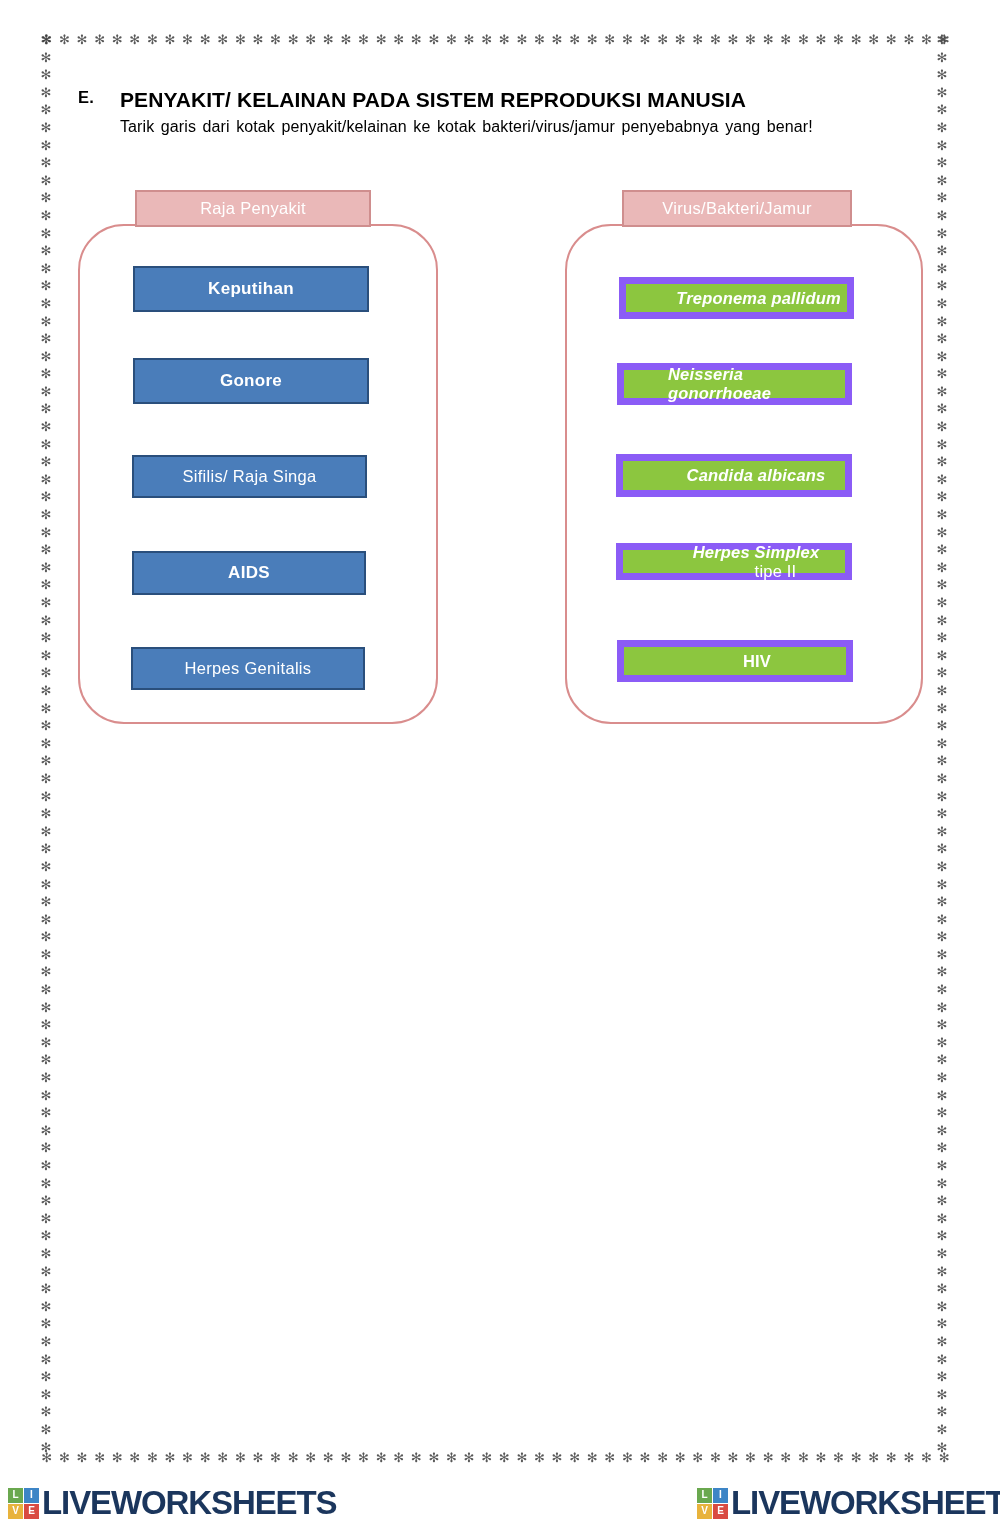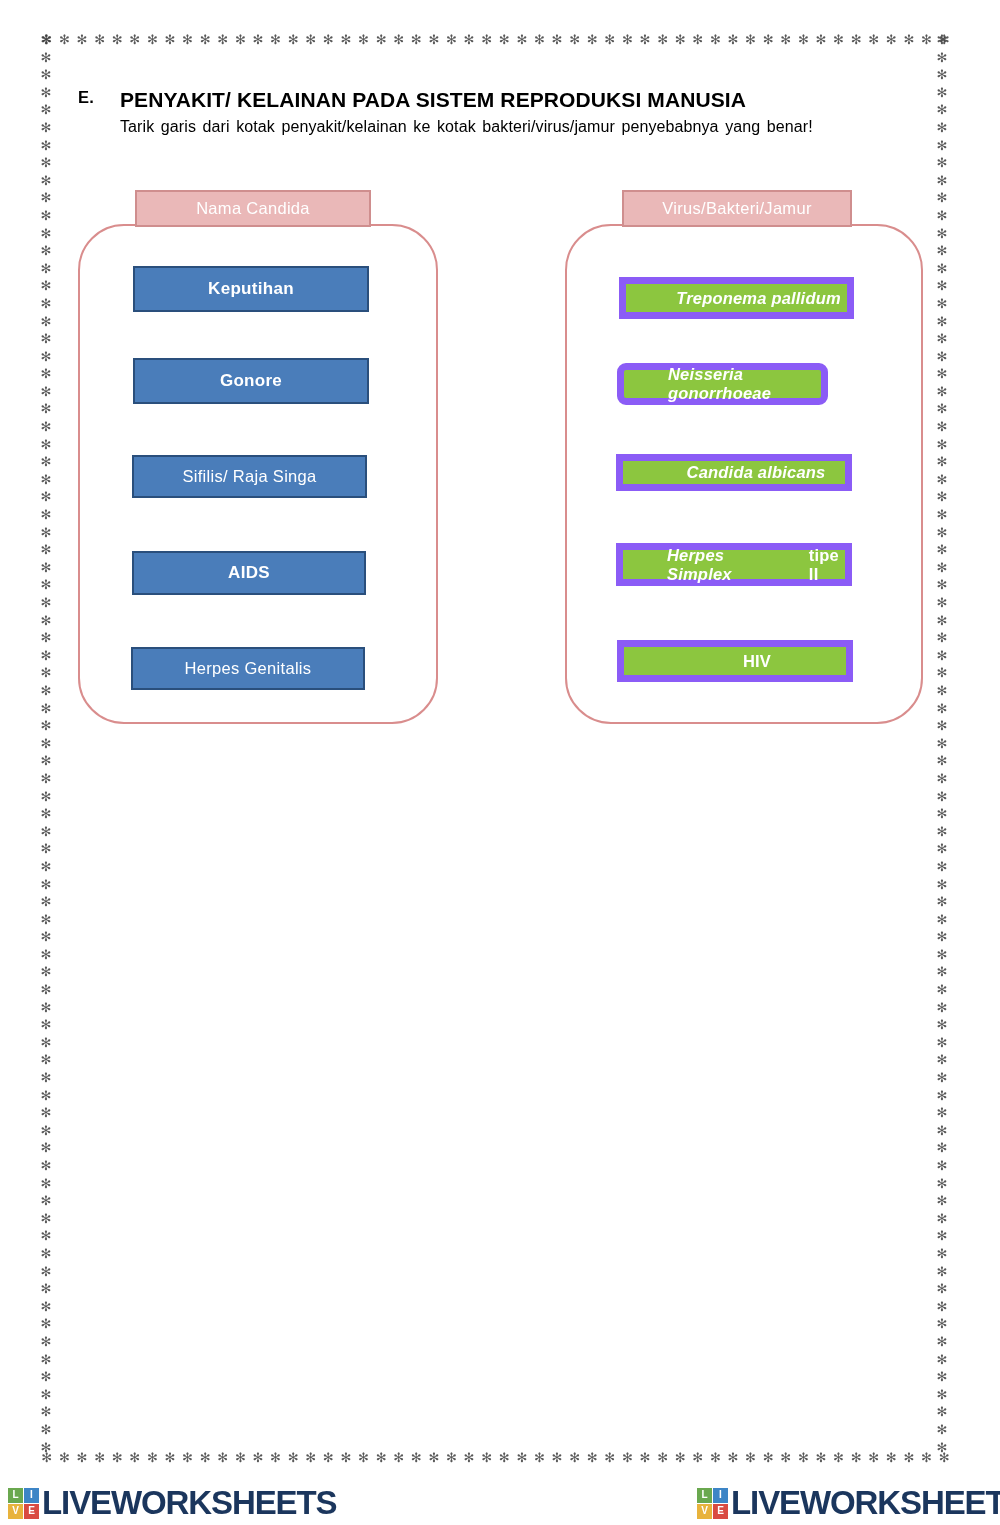--- a/index.html
+++ b/index.html
@@ -157,36 +157,36 @@
     font-style: italic;
     font-weight: bold;
     letter-spacing: .2px;
     padding-left: 44px;
   }
   .item-green.upright {
     font-style: normal;
   }
   .item-green .normal-part {
     font-style: normal;
-    font-weight: bold;
+    font-weight: normal;
     margin-left: 39px;
   }
 
   
   #item-d0 { left: 133px; top: 266px; width: 236px; height: 46px; }
   #item-d1 { left: 133px; top: 358px; width: 236px; height: 46px; }
   #item-d2 { left: 132px; top: 455px; width: 235px; height: 43px; }
   #item-d3 { left: 132px; top: 551px; width: 234px; height: 44px; }
   #item-d4 { left: 131px; top: 647px; width: 234px; height: 43px; }
 
   
   #item-p0 { left: 619px; top: 277px; width: 235px; height: 42px; }
-  #item-p1 { left: 617px; top: 363px; width: 211px; height: 42px; border-radius: 9px; }
-  #item-p2 { left: 616px; top: 454px; width: 236px; height: 37px; }
-  #item-p3 { left: 616px; top: 543px; width: 236px; height: 43px; }
+  #item-p1 { left: 617px; top: 363px; width: 235px; height: 42px; }
+  #item-p2 { left: 616px; top: 454px; width: 236px; height: 43px; }
+  #item-p3 { left: 616px; top: 543px; width: 236px; height: 37px; flex-direction: column; }
   #item-p4 { left: 617px; top: 640px; width: 236px; height: 42px; }
 
   
   .logo {
     position: absolute;
     display: flex;
     align-items: center;
     height: 40px;
   }
   #logo-left  { left: 8px;   top: 1483px; }
@@ -396,21 +396,21 @@
 
   <div class="heading-row">
     <div class="heading-letter">E.</div>
     <div class="heading-title">PENYAKIT/ KELAINAN PADA SISTEM REPRODUKSI MANUSIA</div>
     <div class="heading-sub">Tarik garis dari kotak penyakit/kelainan ke kotak bakteri/virus/jamur penyebabnya yang benar!</div>
   </div>
 
   <div class="group-box" id="group-left"></div>
   <div class="group-box" id="group-right"></div>
 
-  <div class="col-header" id="header-left">Nama Candida</div>
+  <div class="col-header" id="header-left">Raja Penyakit</div>
   <div class="col-header" id="header-right">Virus/Bakteri/Jamur</div>
 
   <div class="item-box item-blue" id="item-d0">Keputihan</div>
   <div class="item-box item-blue" id="item-d1">Gonore</div>
   <div class="item-box item-blue plain" id="item-d2">Sifilis/ Raja Singa</div>
   <div class="item-box item-blue" id="item-d3">AIDS</div>
   <div class="item-box item-blue plain" id="item-d4">Herpes Genitalis</div>
 
   <div class="item-box item-green" id="item-p0">Treponema pallidum</div>
   <div class="item-box item-green" id="item-p1">Neisseria gonorrhoeae</div>

